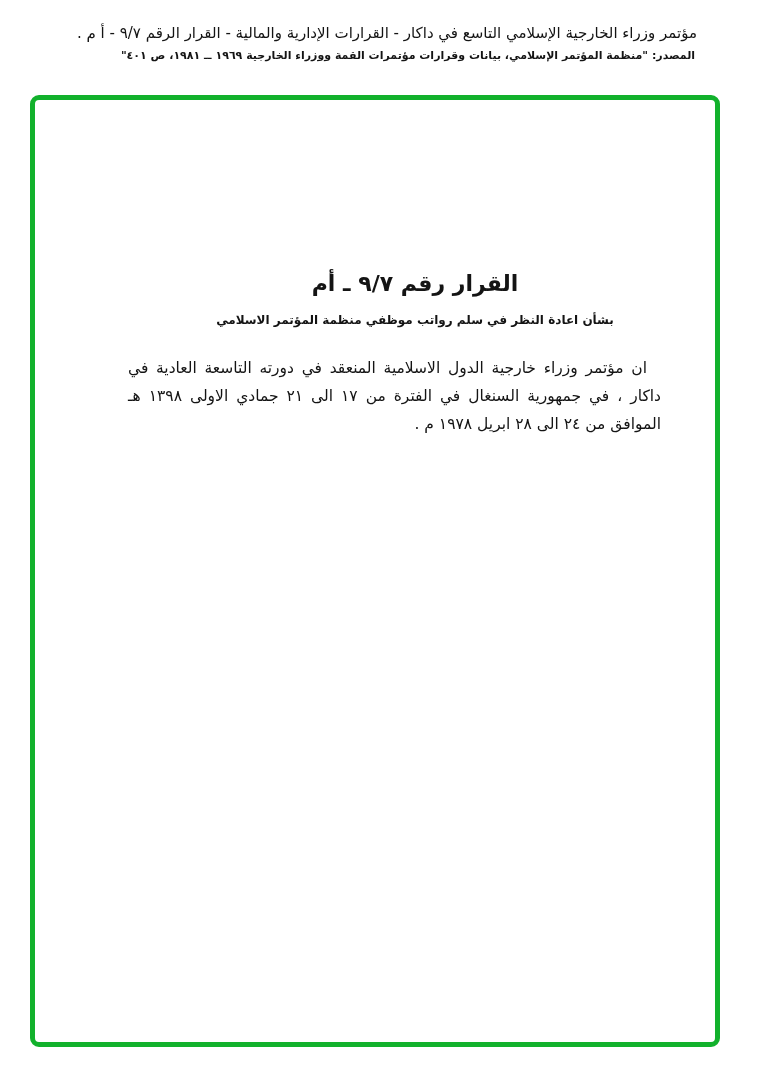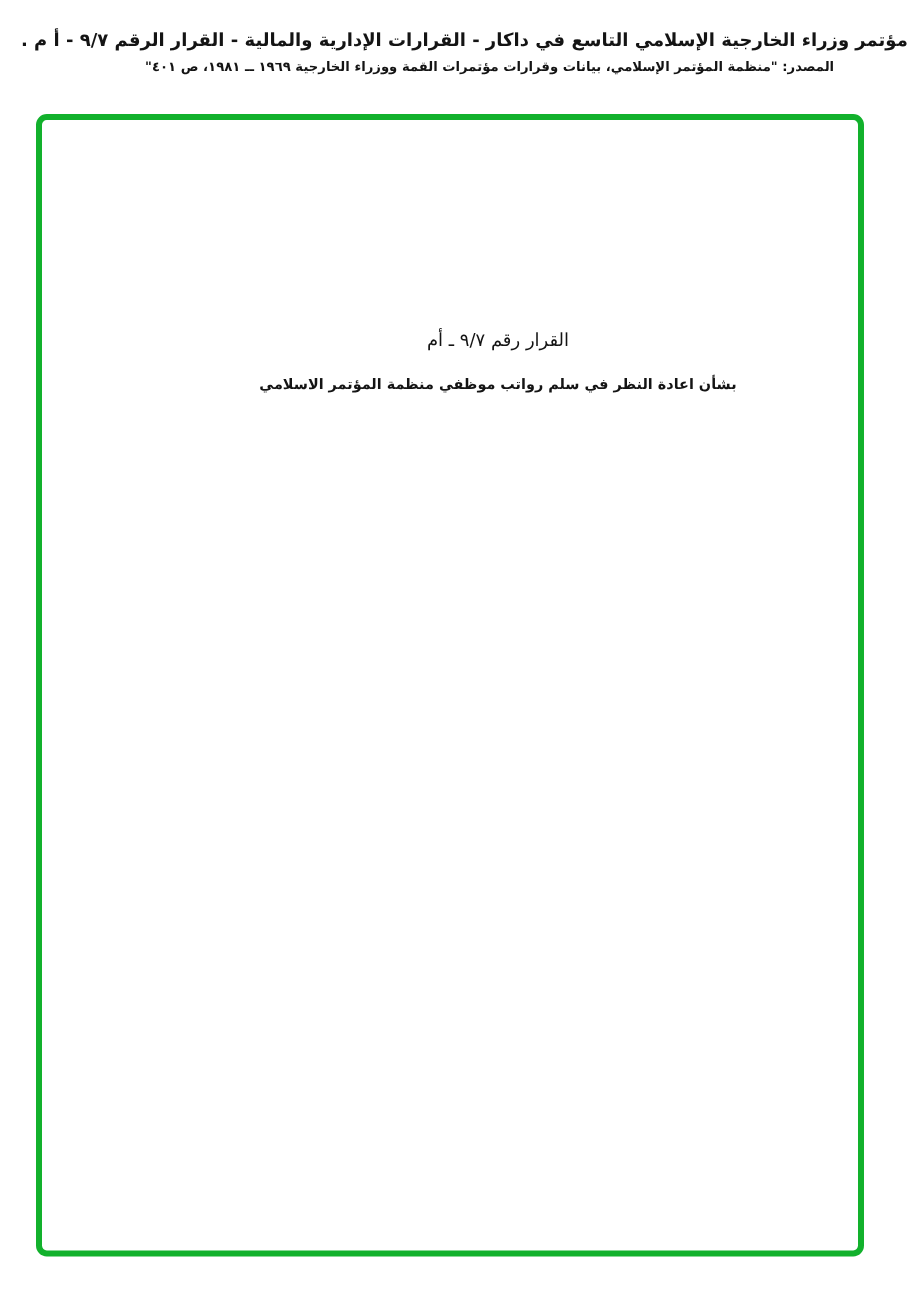--- a/index.html
+++ b/index.html
@@ -17,21 +17,21 @@
   }
   .doc-header {
     position: absolute;
     top: 24px;
     left: 0;
     width: 758px;
     direction: rtl;
   }
   .header-line1 {
     font-size: 15px;
-    font-weight: bold;
+    font-weight: normal;
     text-align: center;
     white-space: nowrap;
     padding-left: 16px;
     letter-spacing: 0;
   }
   .header-line2 {
     font-size: 11px;
     font-weight: bold;
     text-align: center;
     white-space: nowrap;
@@ -49,22 +49,22 @@
     border-radius: 9px;
     background: #ffffff;
   }
   .titles {
     margin-top: 172px;
     padding-left: 80px;
     text-align: center;
     direction: rtl;
   }
   .resolution-number {
-    font-size: 15px;
-    font-weight: normal;
+    font-size: 22px;
+    font-weight: bold;
     line-height: 23px;
   }
   .resolution-subject {
     font-size: 12px;
     font-weight: bold;
     line-height: 23px;
     margin-top: 14px;
   }
   .body-text {
     direction: rtl;
@@ -86,14 +86,15 @@
   <div class="header-line2">المصدر: "منظمة المؤتمر الإسلامي، بيانات وقرارات مؤتمرات القمة ووزراء الخارجية ١٩٦٩ ــ ١٩٨١، ص ٤٠١"</div>
 </header>
 
 <section class="green-frame" style="border-color: rgb(18, 177, 44);">
   <div class="titles">
     <div class="resolution-number">القرار رقم ٩/٧ ـ أم</div>
     <div class="resolution-subject">بشأن اعادة النظر في سلم رواتب موظفي منظمة المؤتمر الاسلامي</div>
   </div>
 
   <div class="body-text">
+    <p>ان مؤتمر وزراء خارجية الدول الاسلامية المنعقد في دورته التاسعة العادية في داكار ، في جمهورية السنغال في الفترة من ١٧ الى ٢١ جمادي الاولى ١٣٩٨ هـ الموافق من ٢٤ الى ٢٨ ابريل ١٩٧٨ م .</p>
   </div>
 </section>
 
 </body></html>

